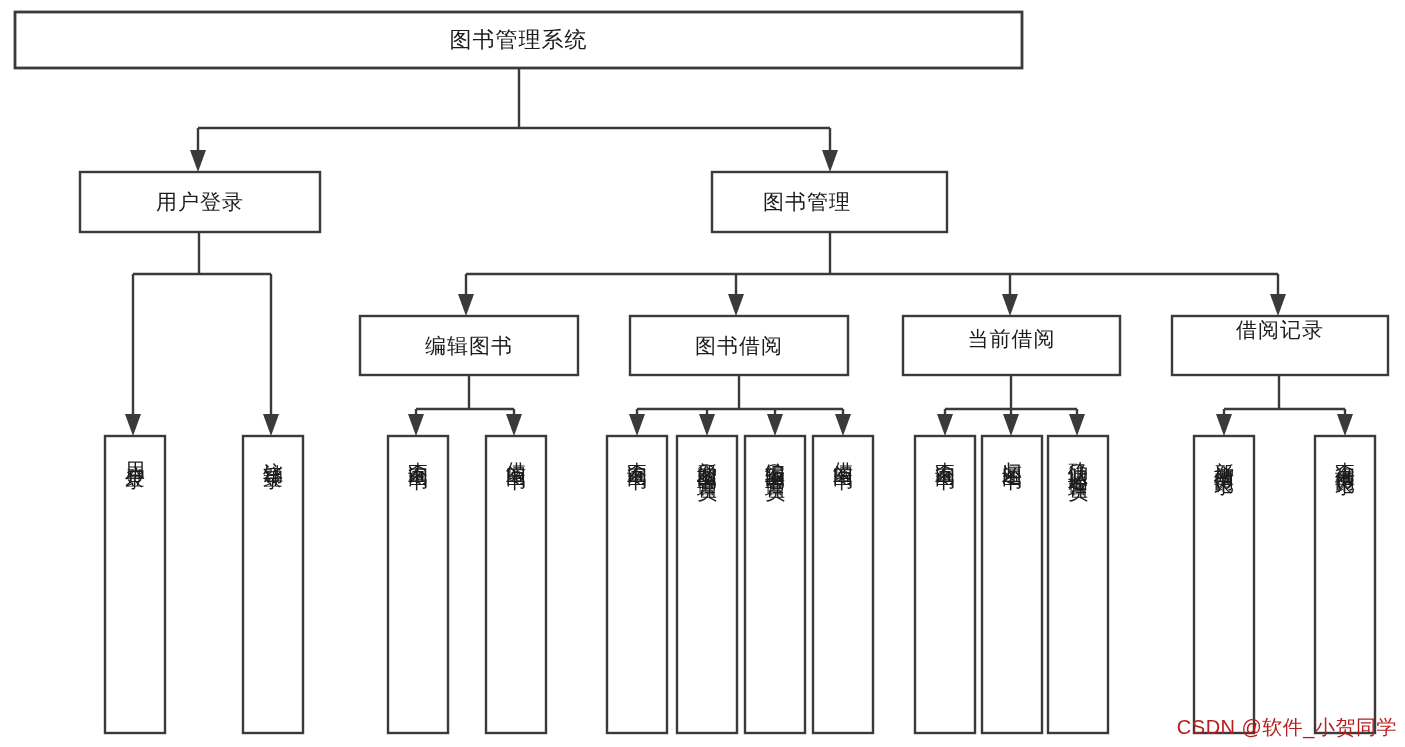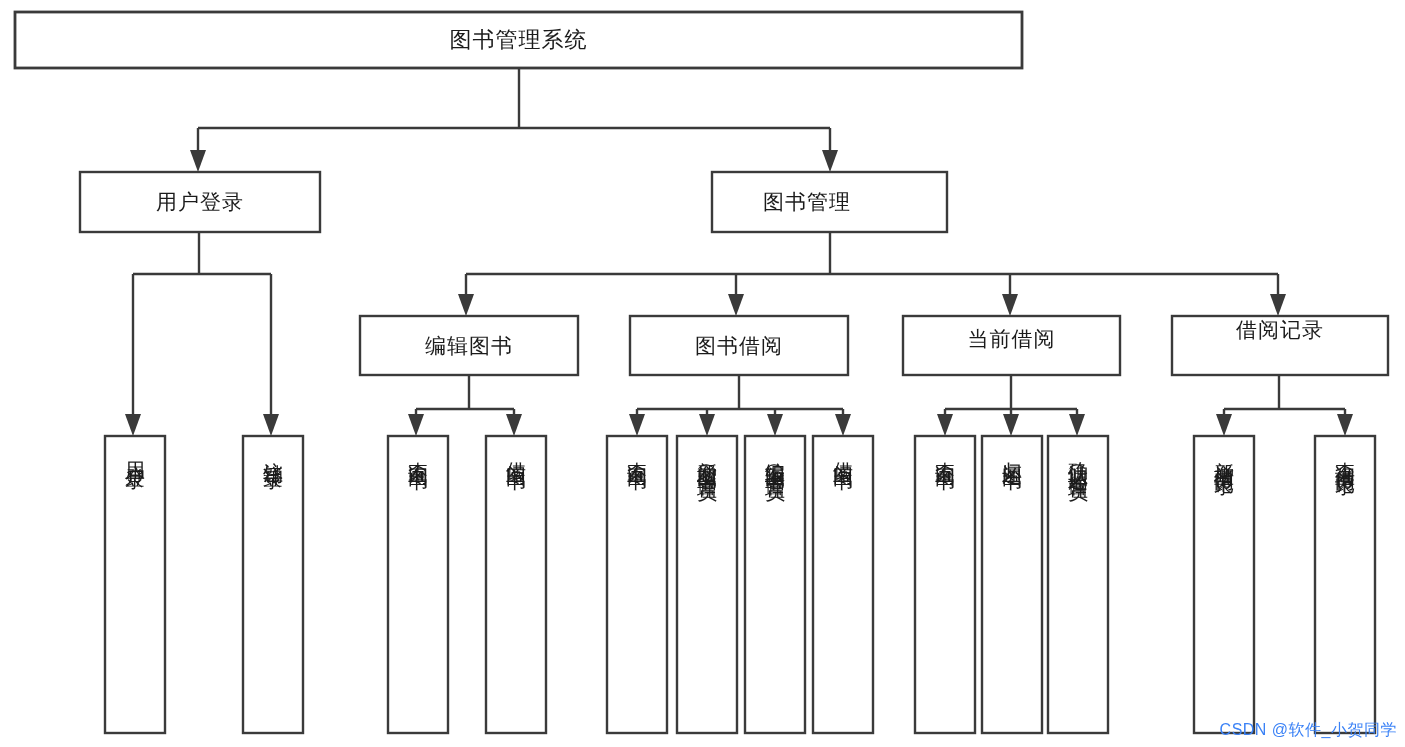--- a/index.html
+++ b/index.html
@@ -77,22 +77,22 @@
     color: #1b1b1b;
     letter-spacing: 1px;
     white-space: nowrap;
   }
   .box-label-text.title { font-size: 22px; }
   .watermark {
     position: absolute;
     right: 8px;
     bottom: 6px;
     font-family: "Liberation Sans", "DejaVu Sans", sans-serif;
-    font-size: 16px;
-    color: #3b82f6;
+    font-size: 20px;
+    color: #b91c1c;
     letter-spacing: 0.5px;
     white-space: nowrap;
     user-select: none;
   }
 </style>
 </head>
 <body>
 
 <div id="diagram-root">
 

